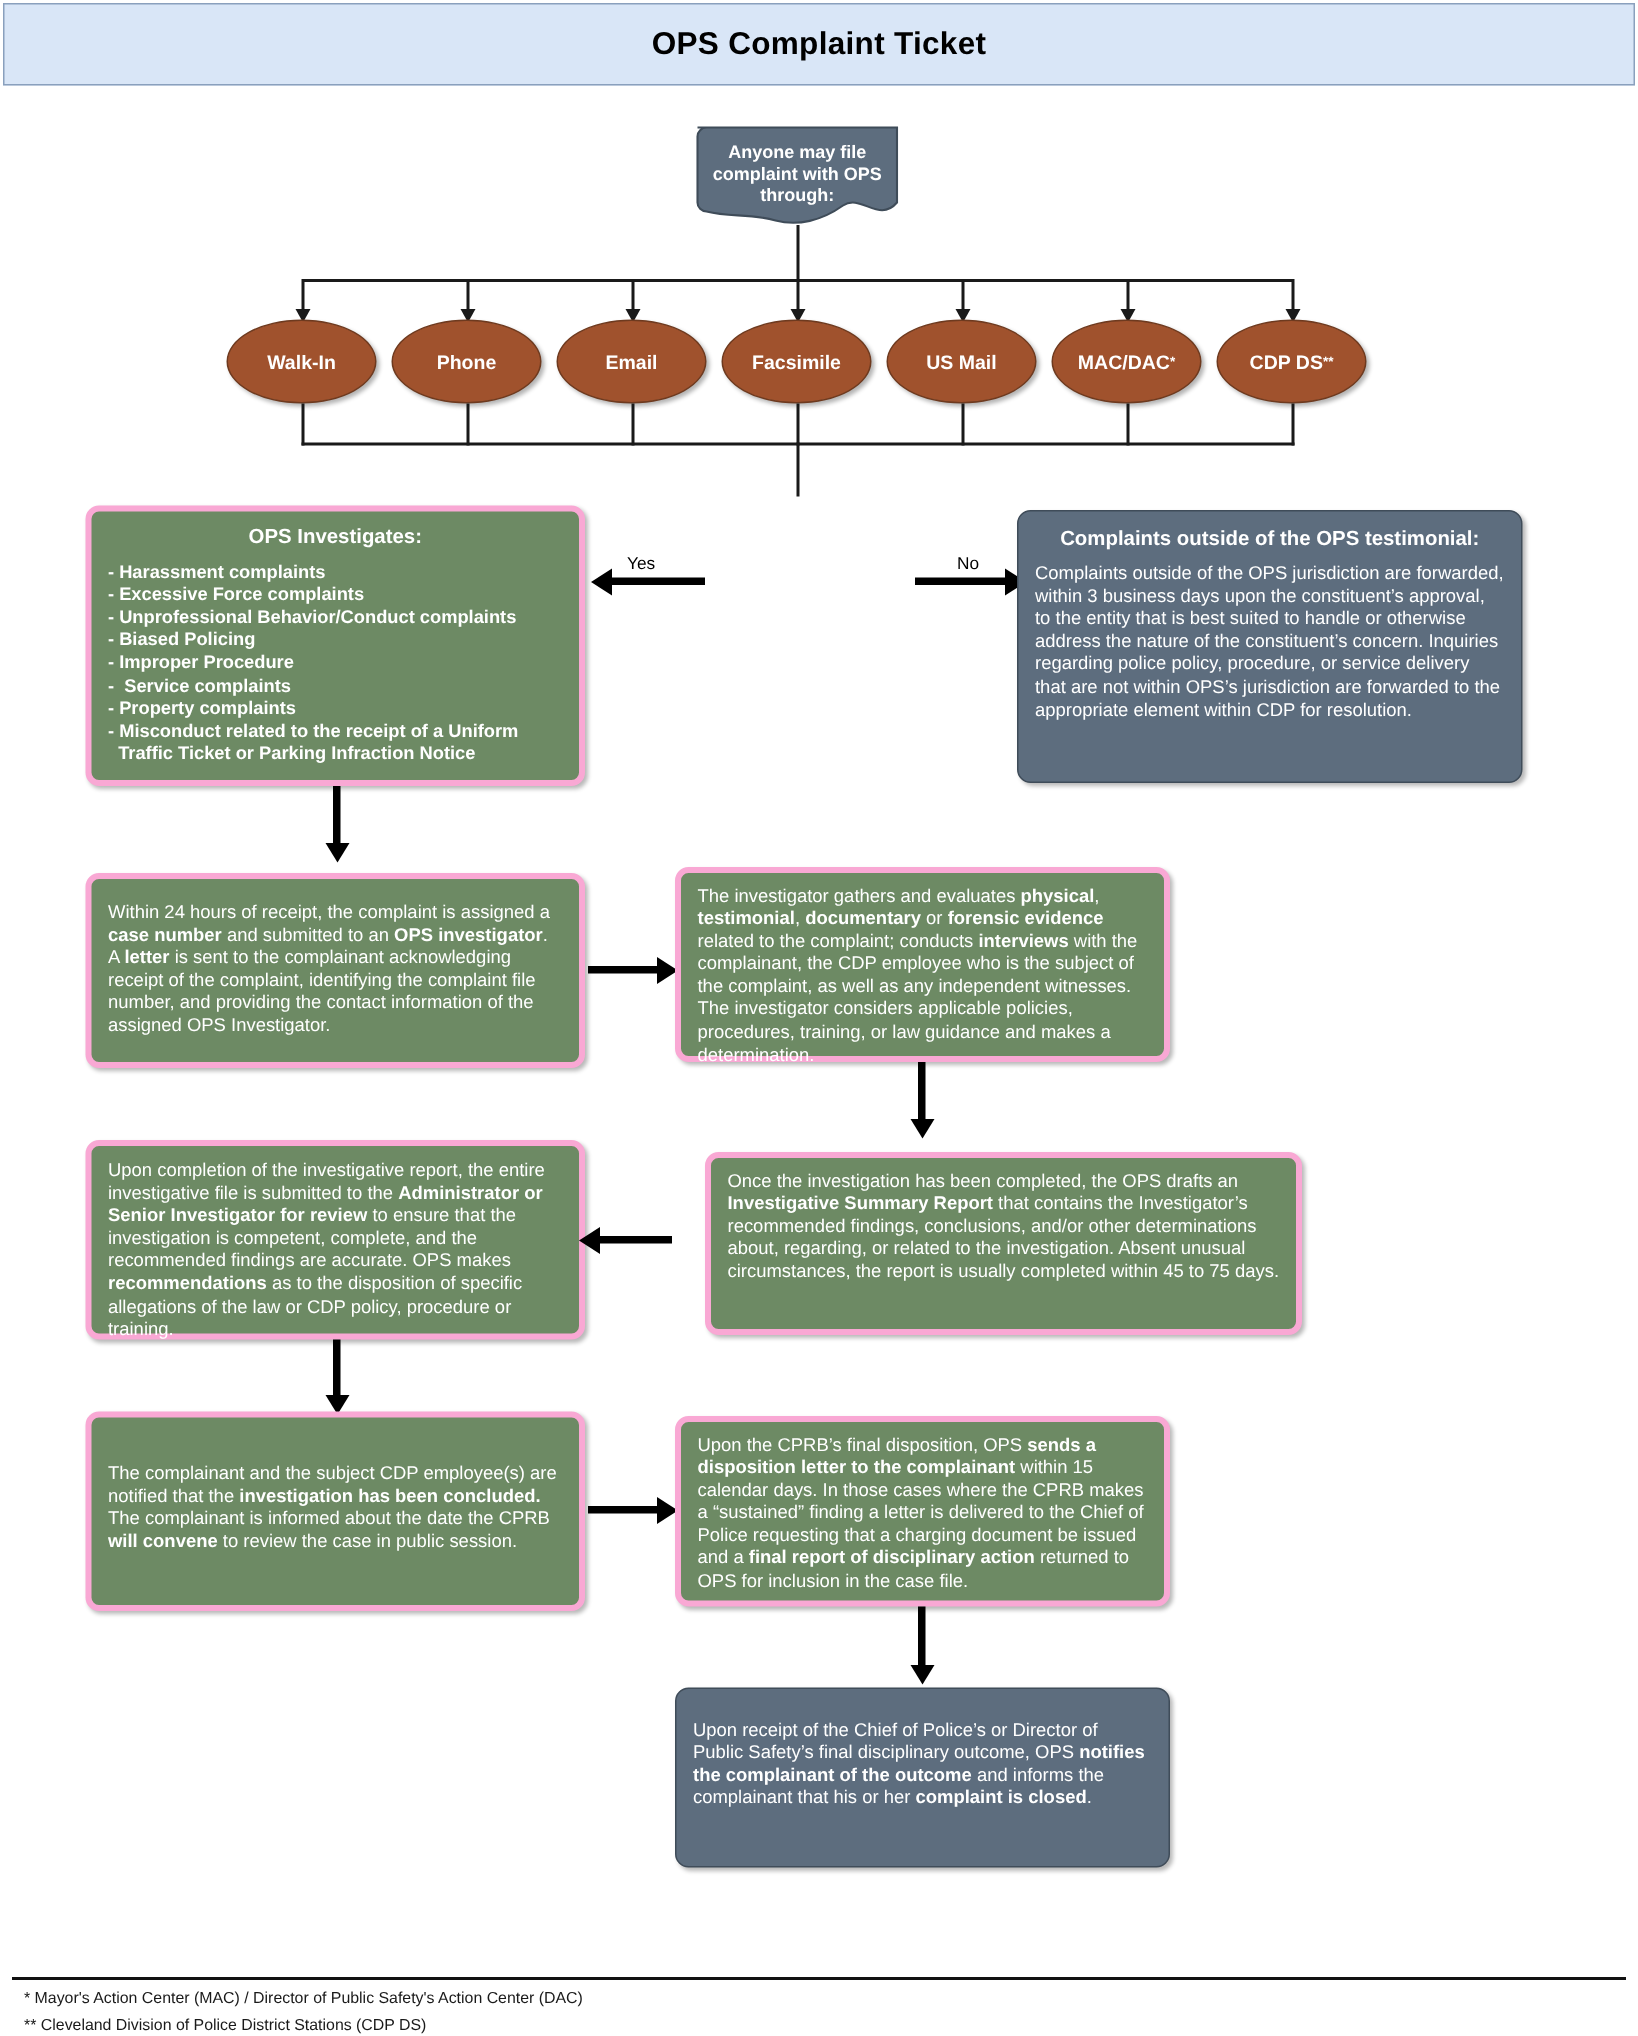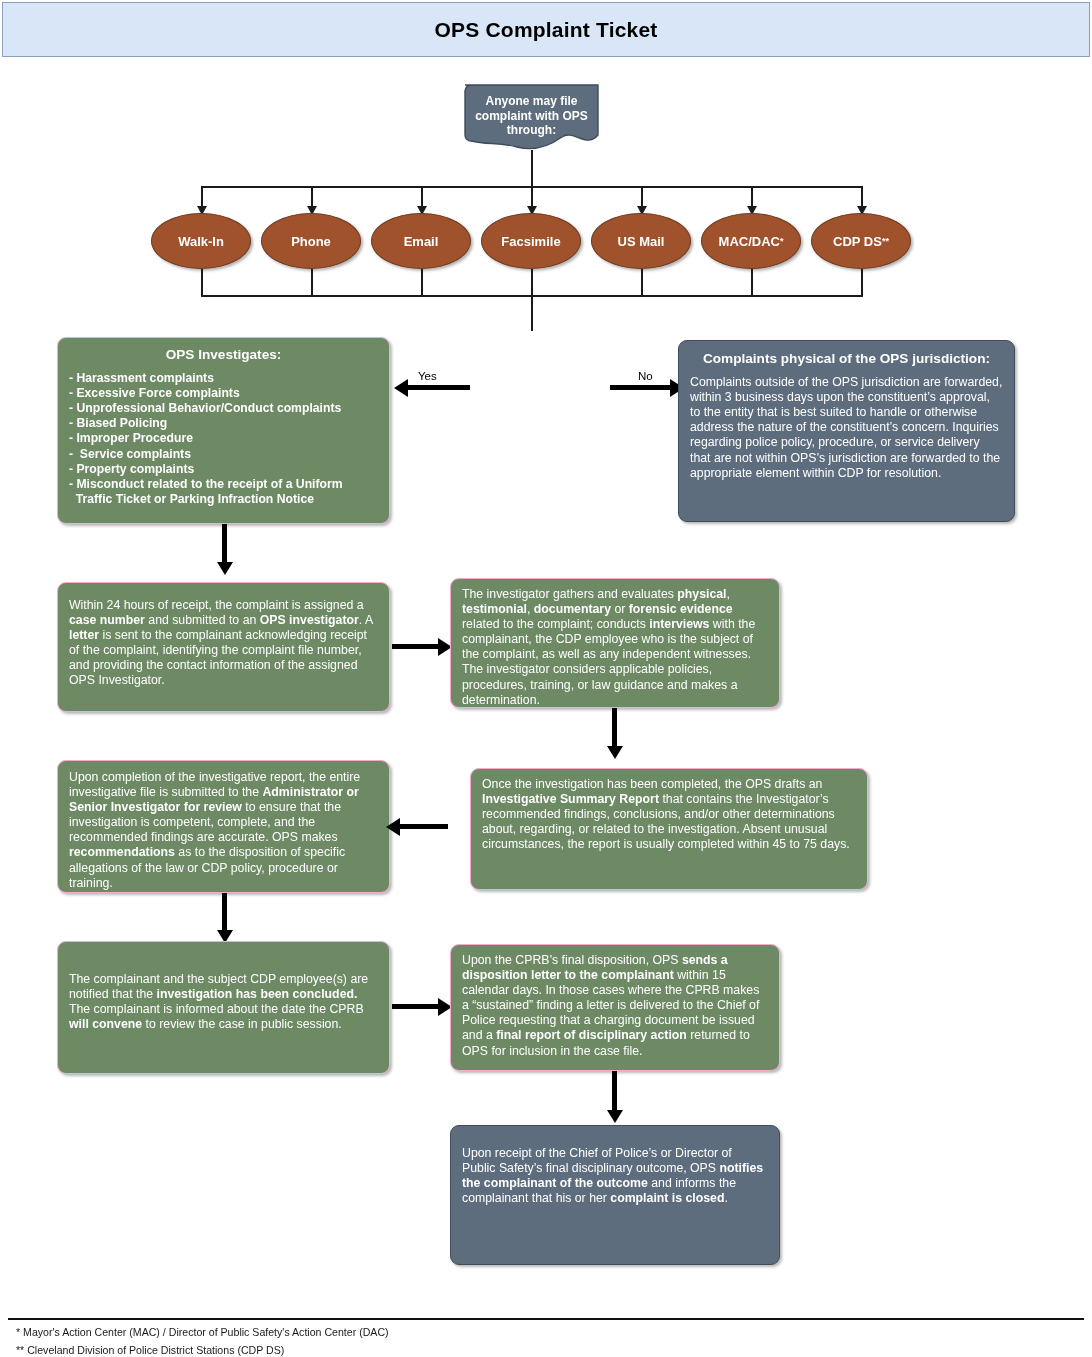--- a/index.html
+++ b/index.html
@@ -20,21 +20,21 @@
     border:1px solid #8aa0bd;
     display:flex;align-items:center;justify-content:center;
   }
   .title-banner .t{
     font-size:21px;font-weight:bold;color:#000;letter-spacing:.2px;
   }
 
   
   .green-box{
     background:#6d8a64;
-    border:1px solid #f9a8d4;
+    border:4px solid #f9a8d4;
     border-radius:9px;
     color:#ffffff;
     box-shadow:2px 2px 3px rgba(0,0,0,.28);
   }
   .slate-box{
     background:#5d6d7e;
     border:1px solid #3f4c59;
     border-radius:9px;
     color:#ffffff;
     box-shadow:2px 2px 3px rgba(0,0,0,.28);
@@ -217,21 +217,21 @@
         <div>-  Service complaints</div>
         <div>- Property complaints</div>
         <div>- Misconduct related to the receipt of a Uniform</div>
         <div>  Traffic Ticket or Parking Infraction Notice</div>
       </div>
     </div>
   </div>
 
   <div class="abs slate-box" style="left:678px;top:340px;width:337px;height:182px;">
     <div class="boxtext">
-      <span class="boxhead">Complaints physical of the OPS jurisdiction:</span>
+      <span class="boxhead">Complaints outside of the OPS testimonial:</span>
       <span>Complaints outside of the OPS jurisdiction are forwarded, within 3 business days upon the constituent’s approval, to the entity that is best suited to handle or otherwise address the nature of the constituent’s concern. Inquiries regarding police policy, procedure, or service delivery that are not within OPS’s jurisdiction are forwarded to the appropriate element within CDP for resolution.</span>
     </div>
   </div>
 
   <div class="thick-v" style="left:222px;top:524px;height:44px;"></div>
   <div class="arrow-down" style="left:216.5px;top:562px;"></div>
 
   <div class="abs green-box" style="left:57px;top:582px;width:333px;height:130px;">
     <div class="boxtext" style="padding-top:15px;">
       <span>Within 24 hours of receipt, the complaint is assigned a </span><b>case number</b><span> and submitted to an </span><b>OPS investigator</b><span>. A </span><b>letter</b><span> is sent to the complainant acknowledging receipt of the complaint, identifying the complaint file number, and providing the contact information of the assigned OPS Investigator.</span>
@@ -279,21 +279,21 @@
 
   <div class="abs green-box" style="left:450px;top:944px;width:330px;height:127px;">
     <div class="boxtext" style="padding-top:8px;">
       <span>Upon the CPRB’s final disposition, OPS </span><b>sends a disposition letter to the complainant</b><span> within 15 calendar days. In those cases where the CPRB makes a “sustained” finding a letter is delivered to the Chief of Police requesting that a charging document be issued and a </span><b>final report of disciplinary action</b><span> returned to OPS for inclusion in the case file.</span>
     </div>
   </div>
 
   <div class="thick-v" style="left:612px;top:1071px;height:45px;"></div>
   <div class="arrow-down" style="left:606.5px;top:1110px;"></div>
 
-  <div class="abs slate-box" style="left:450px;top:1125px;width:330px;height:140px;">
+  <div class="abs slate-box" style="left:450px;top:1125px;width:330px;height:120px;">
     <div class="boxtext" style="padding-top:20px;">
       <span>Upon receipt of the Chief of Police’s or Director of Public Safety’s final disciplinary outcome, OPS </span><b>notifies the complainant of the outcome</b><span> and informs the complainant that his or her </span><b>complaint is closed</b><span>.</span>
     </div>
   </div>
 
   <div class="footer-rule"></div>
   <div class="footnote" style="top:1326px;">* Mayor's Action Center (MAC) / Director of Public Safety's Action Center (DAC)</div>
   <div class="footnote" style="top:1344px;">** Cleveland Division of Police District Stations (CDP DS)</div>
 
 </div>

